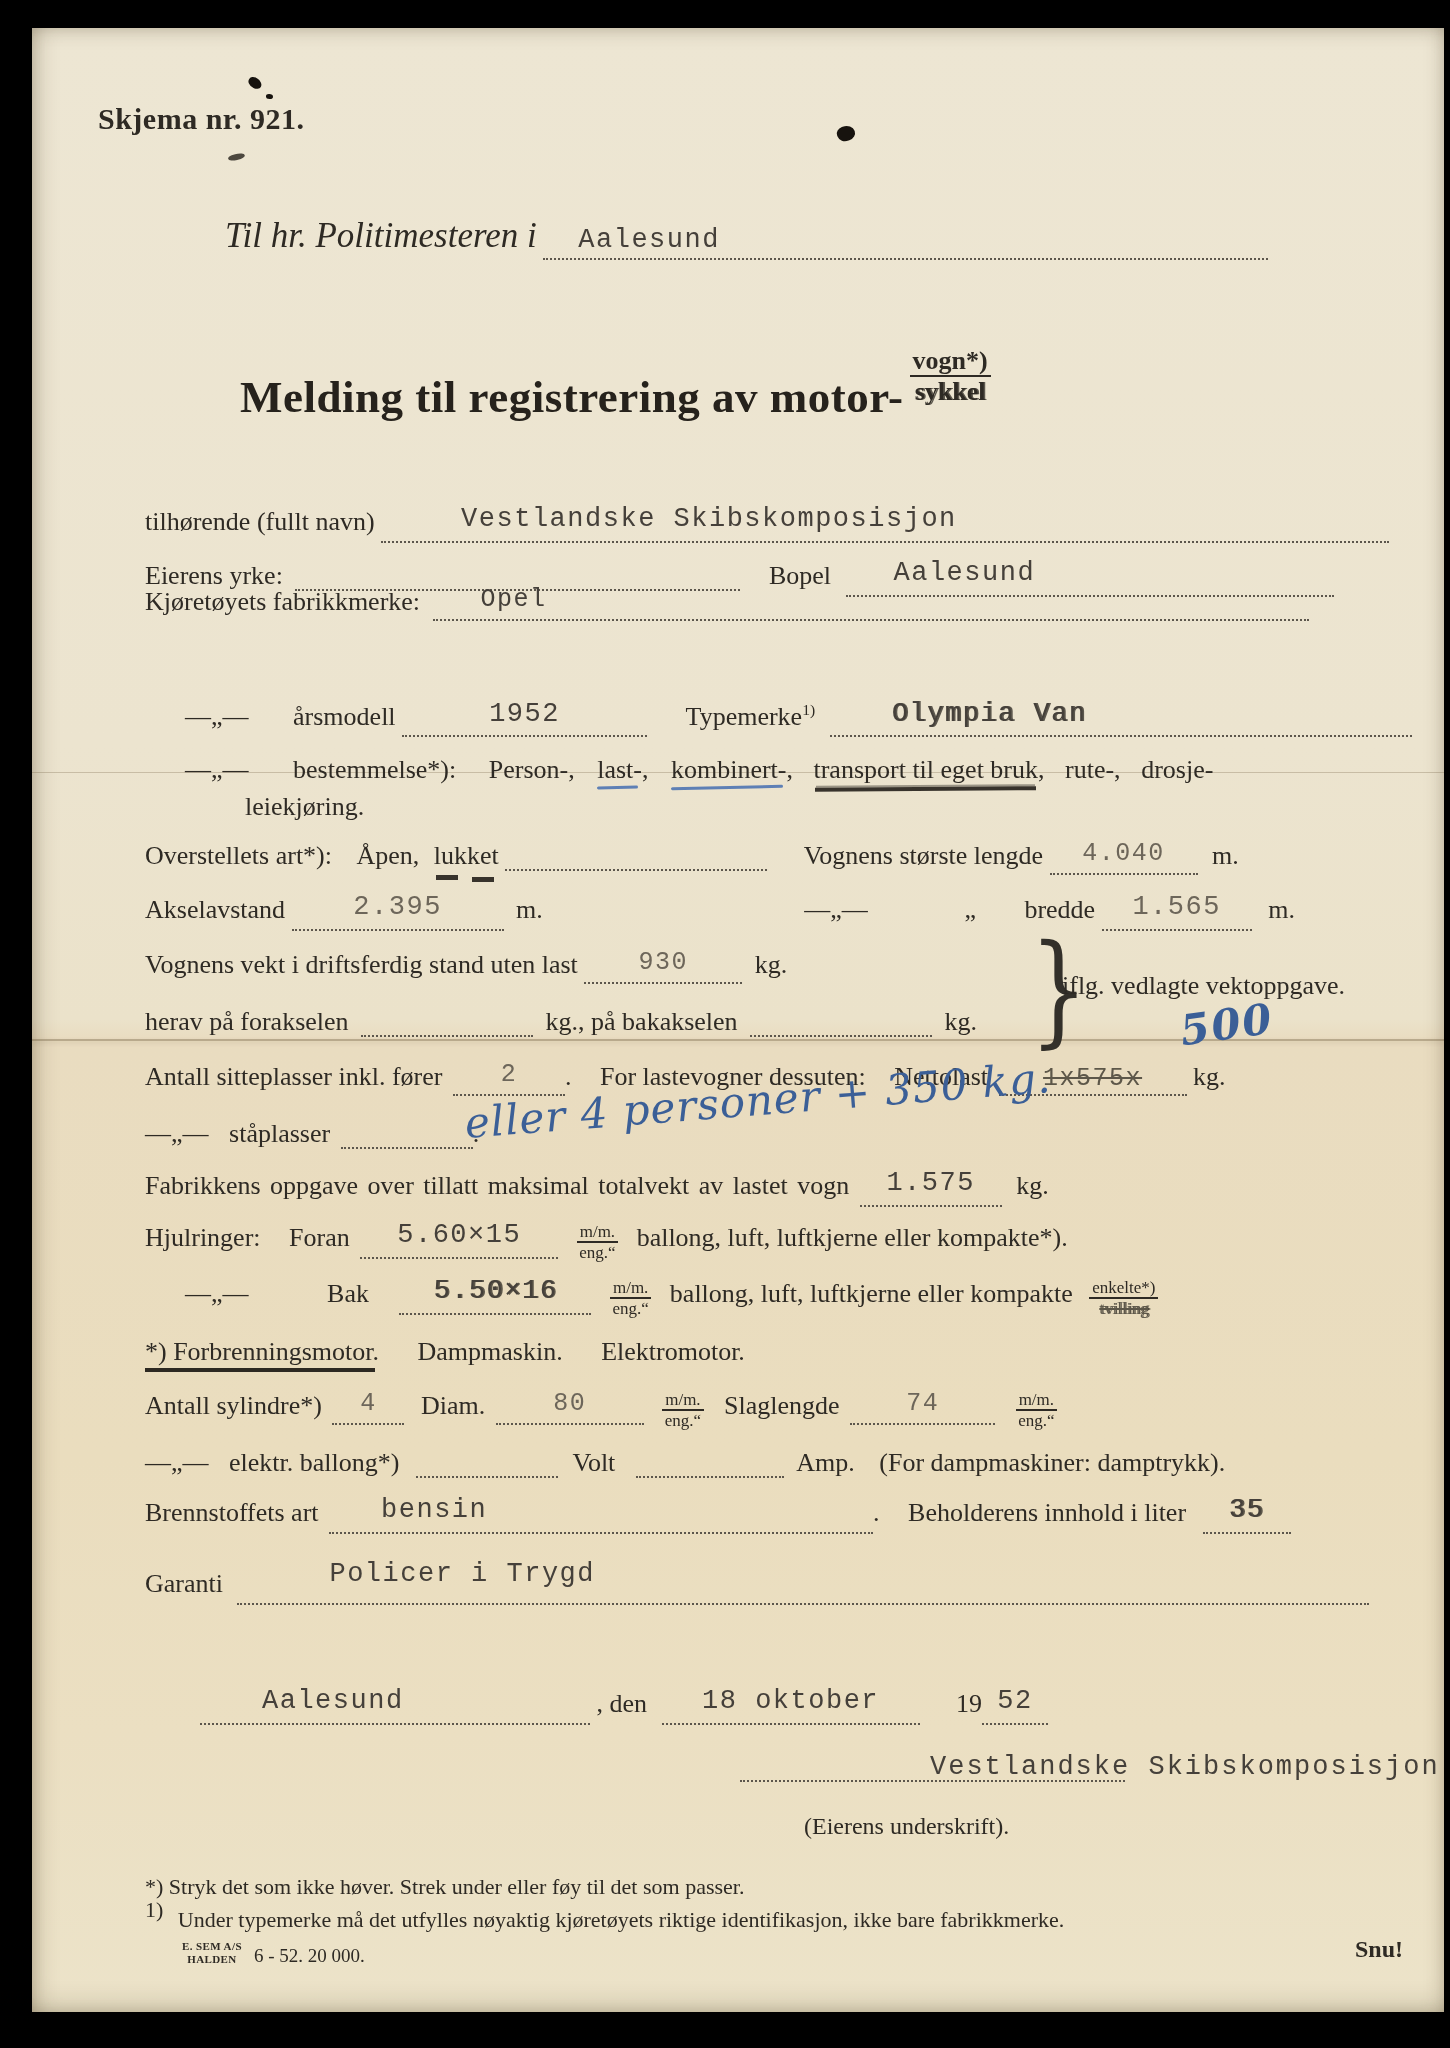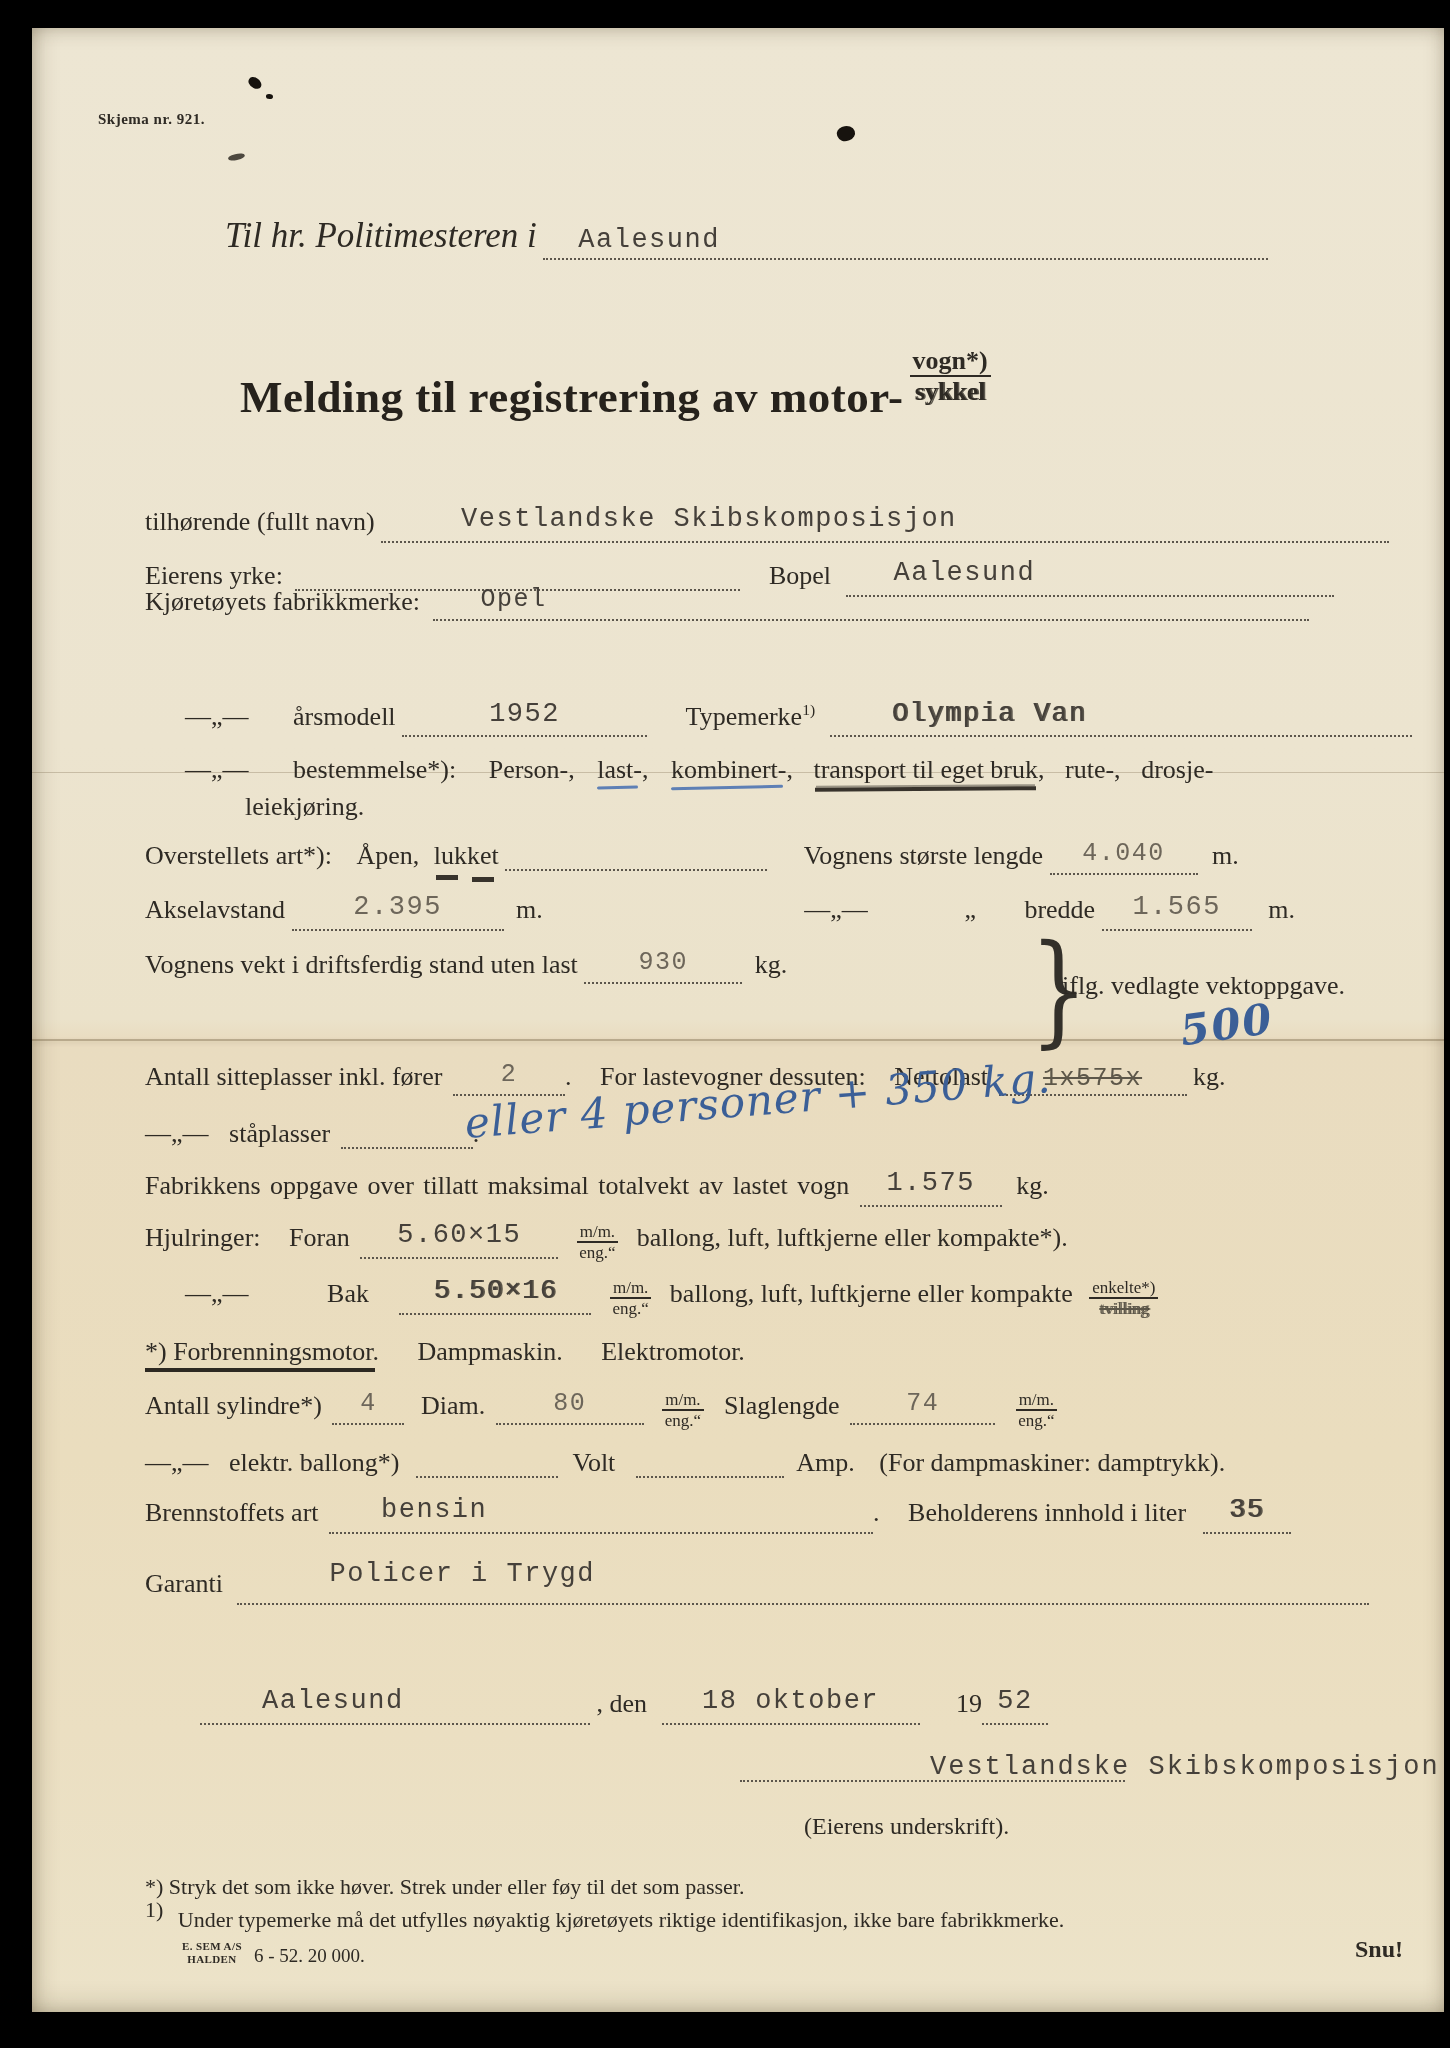--- a/index.html
+++ b/index.html
@@ -15,21 +15,21 @@
     box-shadow:inset 16px 0 26px -16px rgba(60,45,20,.35),
                inset -12px 0 22px -14px rgba(60,45,20,.28),
                inset 0 -18px 30px -18px rgba(60,45,20,.30),
                inset 0 14px 22px -14px rgba(60,45,20,.22);
   }
   .crease{position:absolute;left:0;width:100%;pointer-events:none;}
   .crease.c1{top:744px;height:1px;background:rgba(115,98,70,.30);}
   .crease.c2{top:1011px;height:2px;background:rgba(110,92,62,.40);box-shadow:0 2px 4px rgba(110,92,62,.18);}
   .speck{position:absolute;background:#17130e;border-radius:45% 60% 50% 55%;}
   .row{position:absolute;white-space:nowrap;font-size:26px;line-height:1.25;}
-  .formno{font-weight:bold;font-size:15px;letter-spacing:.5px;}
+  .formno{font-weight:bold;font-size:30px;letter-spacing:.5px;}
   .salut{font-style:italic;font-size:35px;}
   .title-text{font-size:45px;font-weight:bold;letter-spacing:.5px;color:#26221c;}
   .frac{display:inline-block;text-align:center;line-height:1.12;vertical-align:-12px;font-size:17px;}
   .frac .top{display:block;border-bottom:2px solid #2e2a24;padding:0 3px;}
   .frac .bot{display:block;}
   .title-frac{font-size:26px;font-weight:bold;vertical-align:12px;margin-left:6px;}
   .fill{display:inline-block;border-bottom:2px dotted #5c564c;text-align:center;}
   .fill:empty{height:0;vertical-align:-7px;}
   .fill.left{text-align:left;}
   .typed{font-family:"Liberation Mono", monospace;font-size:25px;letter-spacing:1.5px;color:#45403a;}
@@ -150,20 +150,27 @@
     <span class="fill" style="width:150px;"><span class="typed big faded raise">1.565</span></span>
     <span style="margin-left:10px;">m.</span>
   </div>
 
   <div class="row" style="left:113px;top:921px;">
     <span>Vognens vekt i driftsferdig stand uten last</span>
     <span class="fill" style="width:158px;"><span class="typed faded raise">930</span></span>
     <span style="margin-left:6px;">kg.</span>
   </div>
 
+  <div class="row" style="left:113px;top:978px;">
+    <span>herav på forakselen</span>
+    <span class="fill" style="width:172px;margin-left:6px;"></span>
+    <span style="margin-left:6px;">kg., på bakakselen</span>
+    <span class="fill" style="width:182px;margin-left:6px;"></span>
+    <span style="margin-left:6px;">kg.</span>
+  </div>
 
   <div class="brace" style="left:988px;top:900px;">}</div>
   <div class="row" style="left:1030px;top:942px;">
     <span>iflg. vedlagte vektoppgave.</span>
   </div>
 
   <div class="row" style="left:113px;top:1033px;">
     <span>Antall sitteplasser inkl. fører</span>
     <span class="fill" style="width:112px;margin-left:4px;"><span class="typed faded raise">2</span></span><span>.</span>
     <span style="margin-left:22px;">For lastevogner dessuten:</span>

